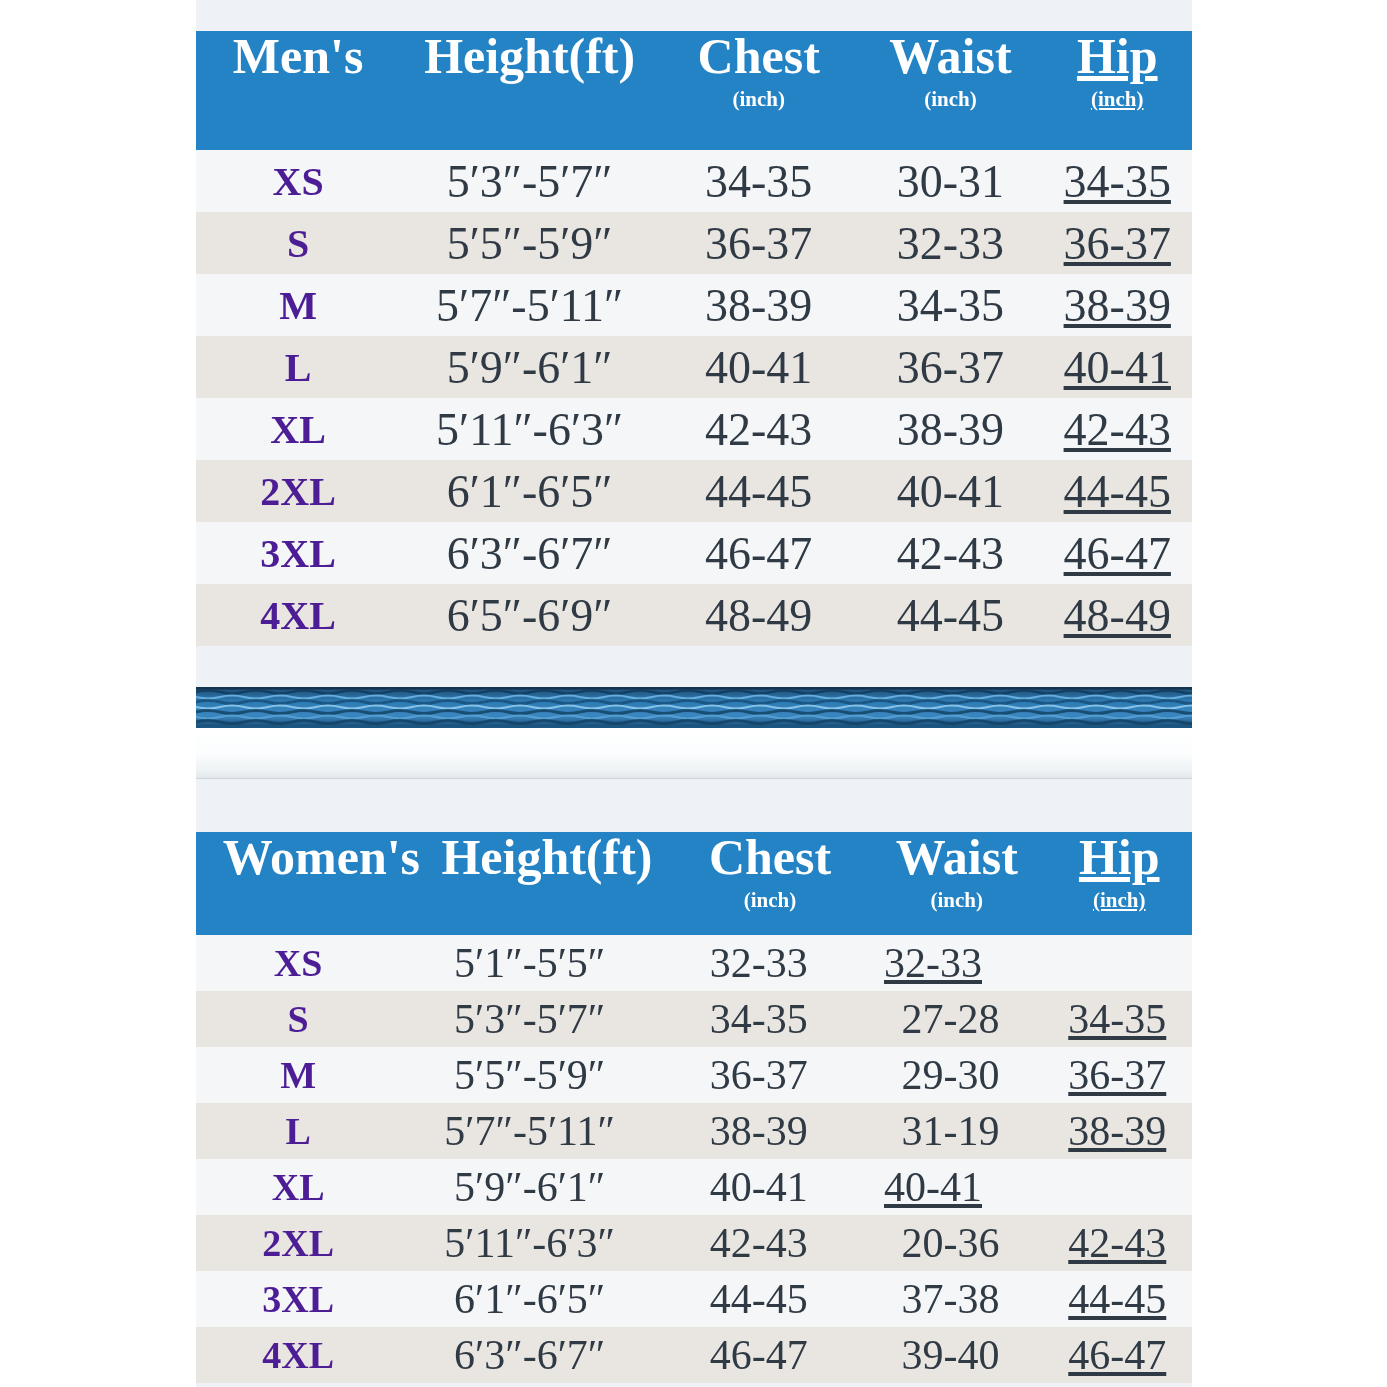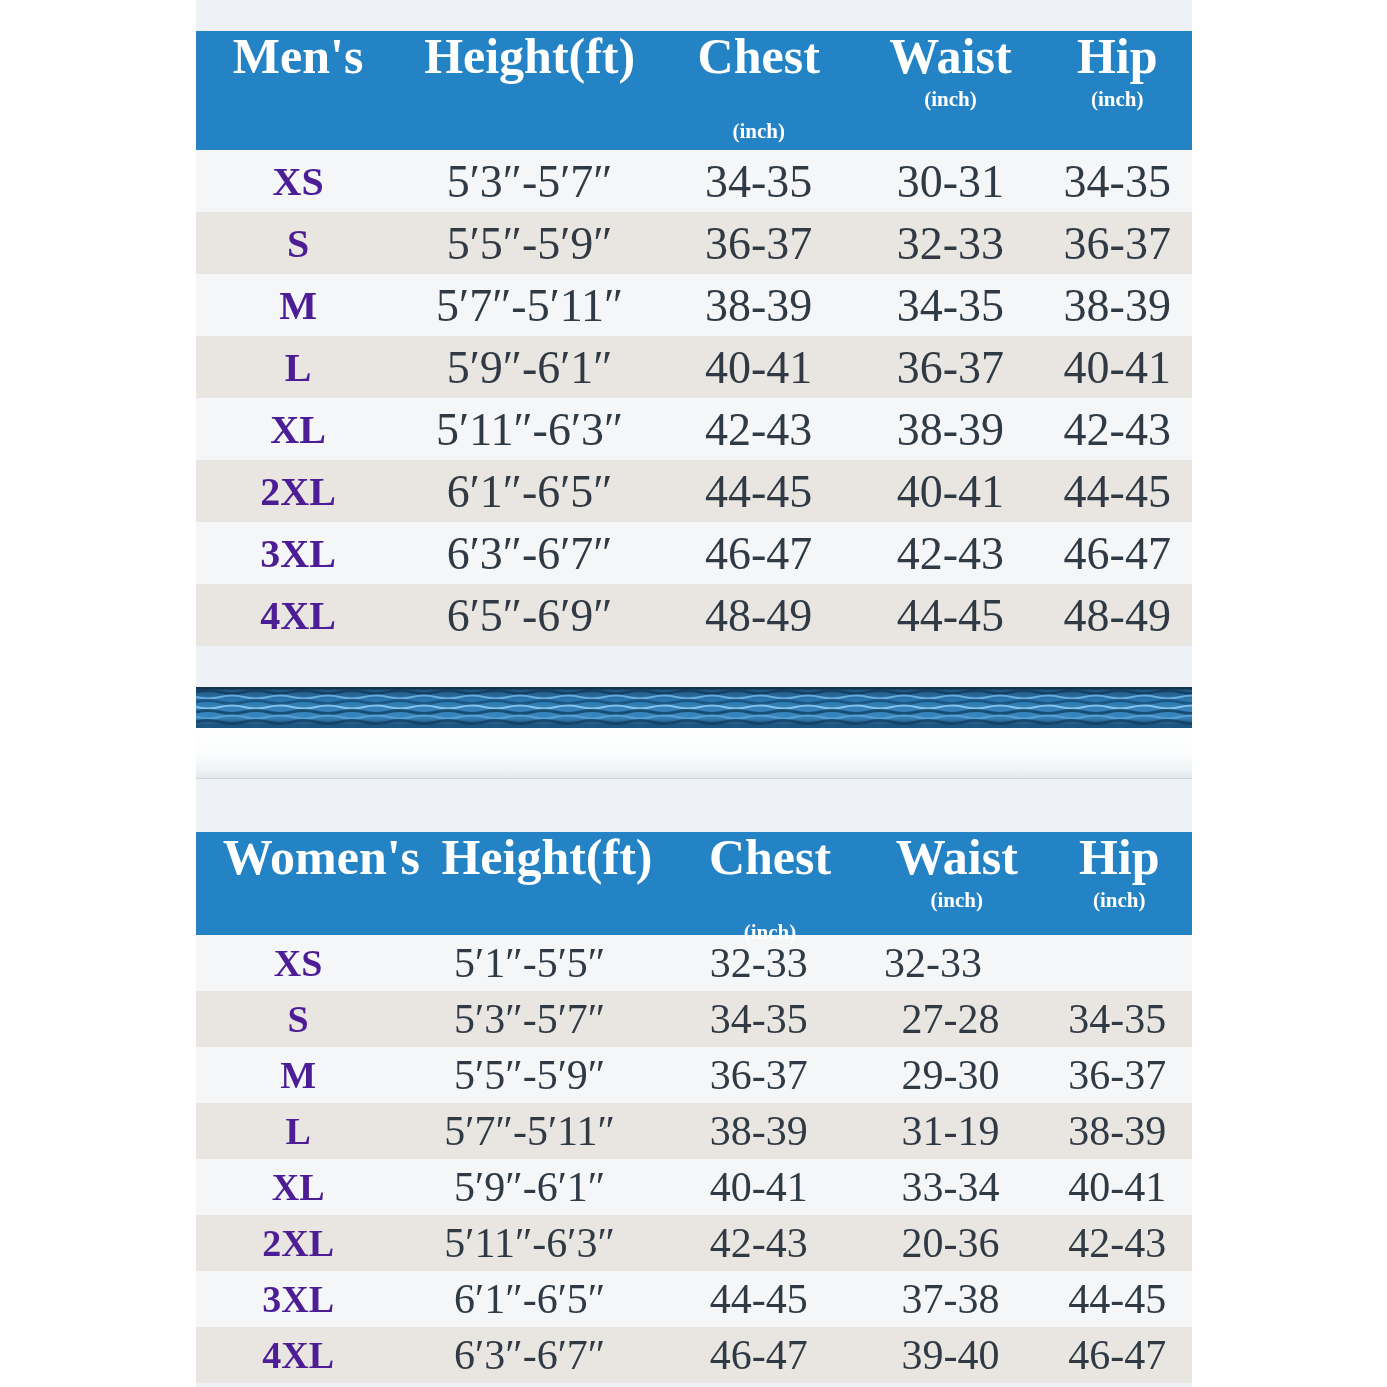--- a/index.html
+++ b/index.html
@@ -32,23 +32,23 @@
   .mens .thead { margin-top: 31px; height: 119px; }
   .womens .thead { height: 103px; padding-left: 26px; }
   .th {
     display: flex;
     flex-direction: column;
     align-items: center;
     justify-content: flex-start;
   }
   .col-size   { width: 20.5%; }
   .col-height { width: 26%; }
-  .col-chest  { width: 20%; gap: 32px; }
+  .col-chest  { width: 20%; }
   .col-waist  { width: 18.5%; }
-  .col-hip    { width: 15%; }
+  .col-hip    { width: 15%; text-decoration: underline; }
   .th .word   { font-size: 50px; line-height: 1; }
   .th .unit   { font-size: 21px; line-height: 1.4; margin-top: 4px; }
   .tbody { display: block; }
   .tr { display: flex; }
   .mens  .tr { height: 62px; }
   .womens .tr { height: 56px; }
   .tr:nth-child(odd)  { background: #f4f6f7; }
   .tr:nth-child(even) { background: #e9e6e1; }
   .td {
     display: flex;
@@ -233,21 +233,20 @@
           <div class="td col-size">L</div>
           <div class="td col-height">5′7″-5′11″</div>
           <div class="td col-chest">38-39</div>
           <div class="td col-waist">31-19</div>
           <div class="td col-hip">38-39</div>
         </div>
         <div class="tr">
           <div class="td col-size">XL</div>
           <div class="td col-height">5′9″-6′1″</div>
           <div class="td col-chest">40-41</div>
-          <div class="td col-waist">33-34</div>
           <div class="td col-hip">40-41</div>
         </div>
         <div class="tr">
           <div class="td col-size">2XL</div>
           <div class="td col-height">5′11″-6′3″</div>
           <div class="td col-chest">42-43</div>
           <div class="td col-waist">20-36</div>
           <div class="td col-hip">42-43</div>
         </div>
         <div class="tr">

